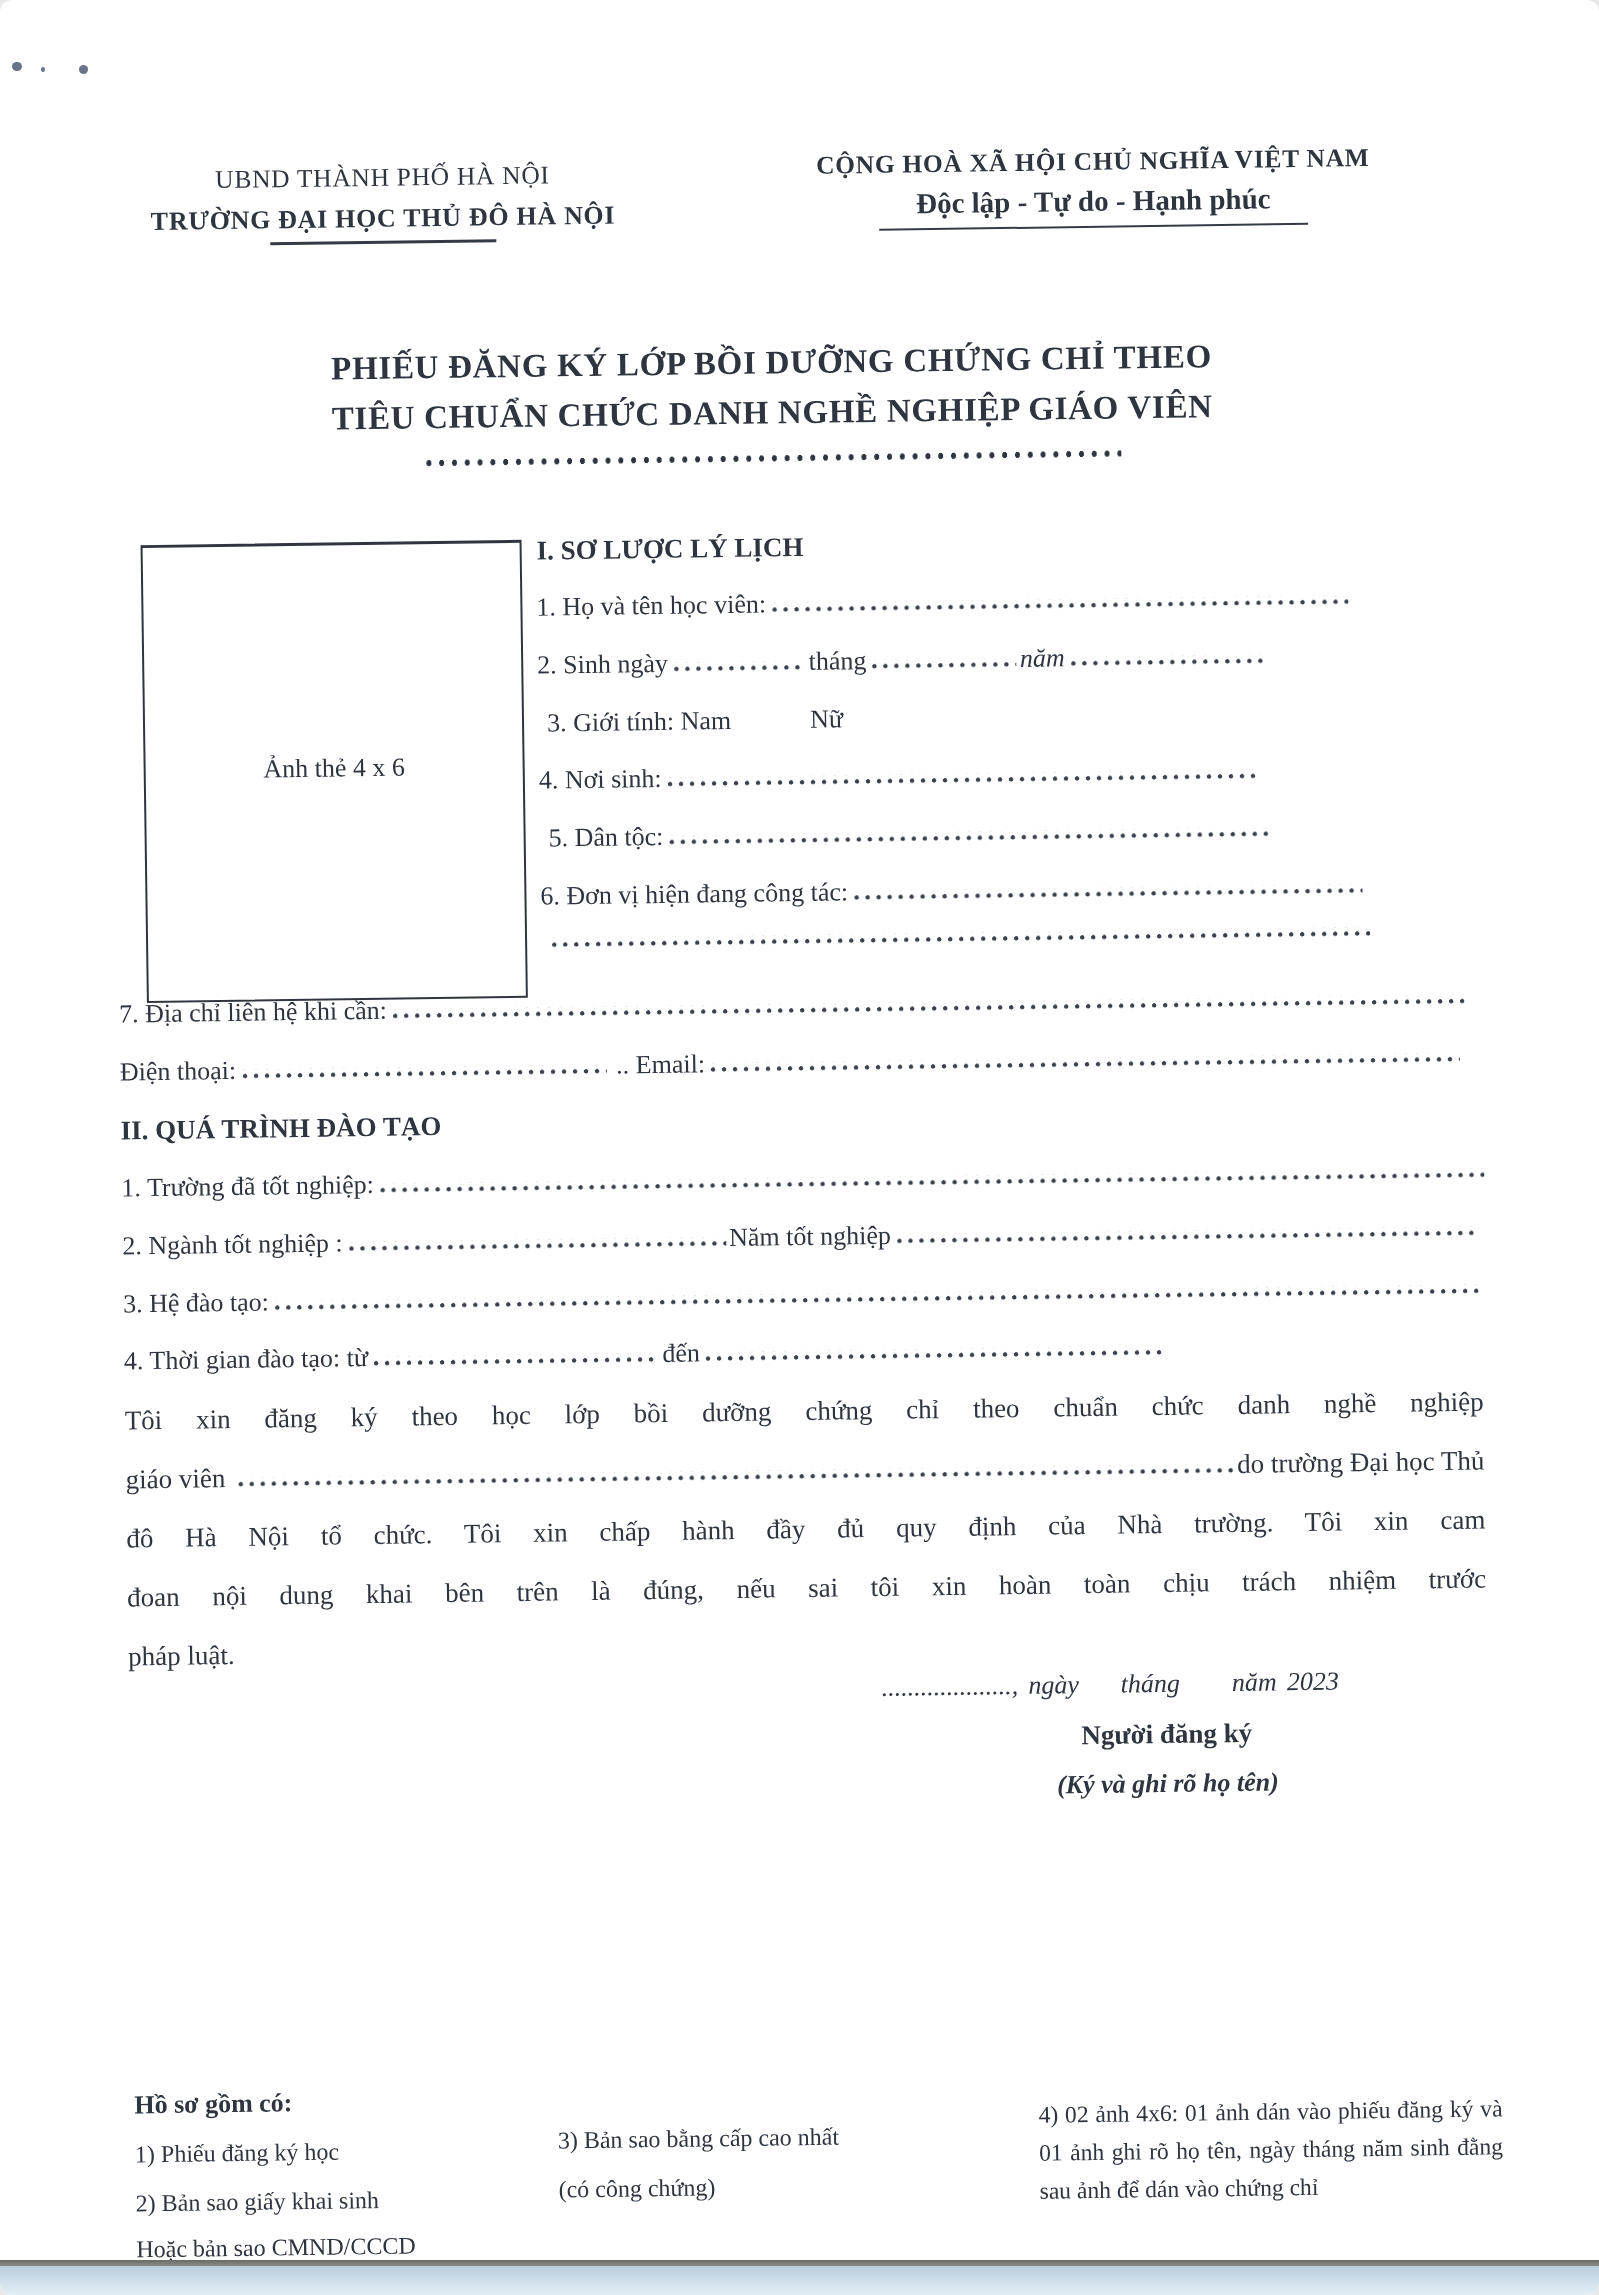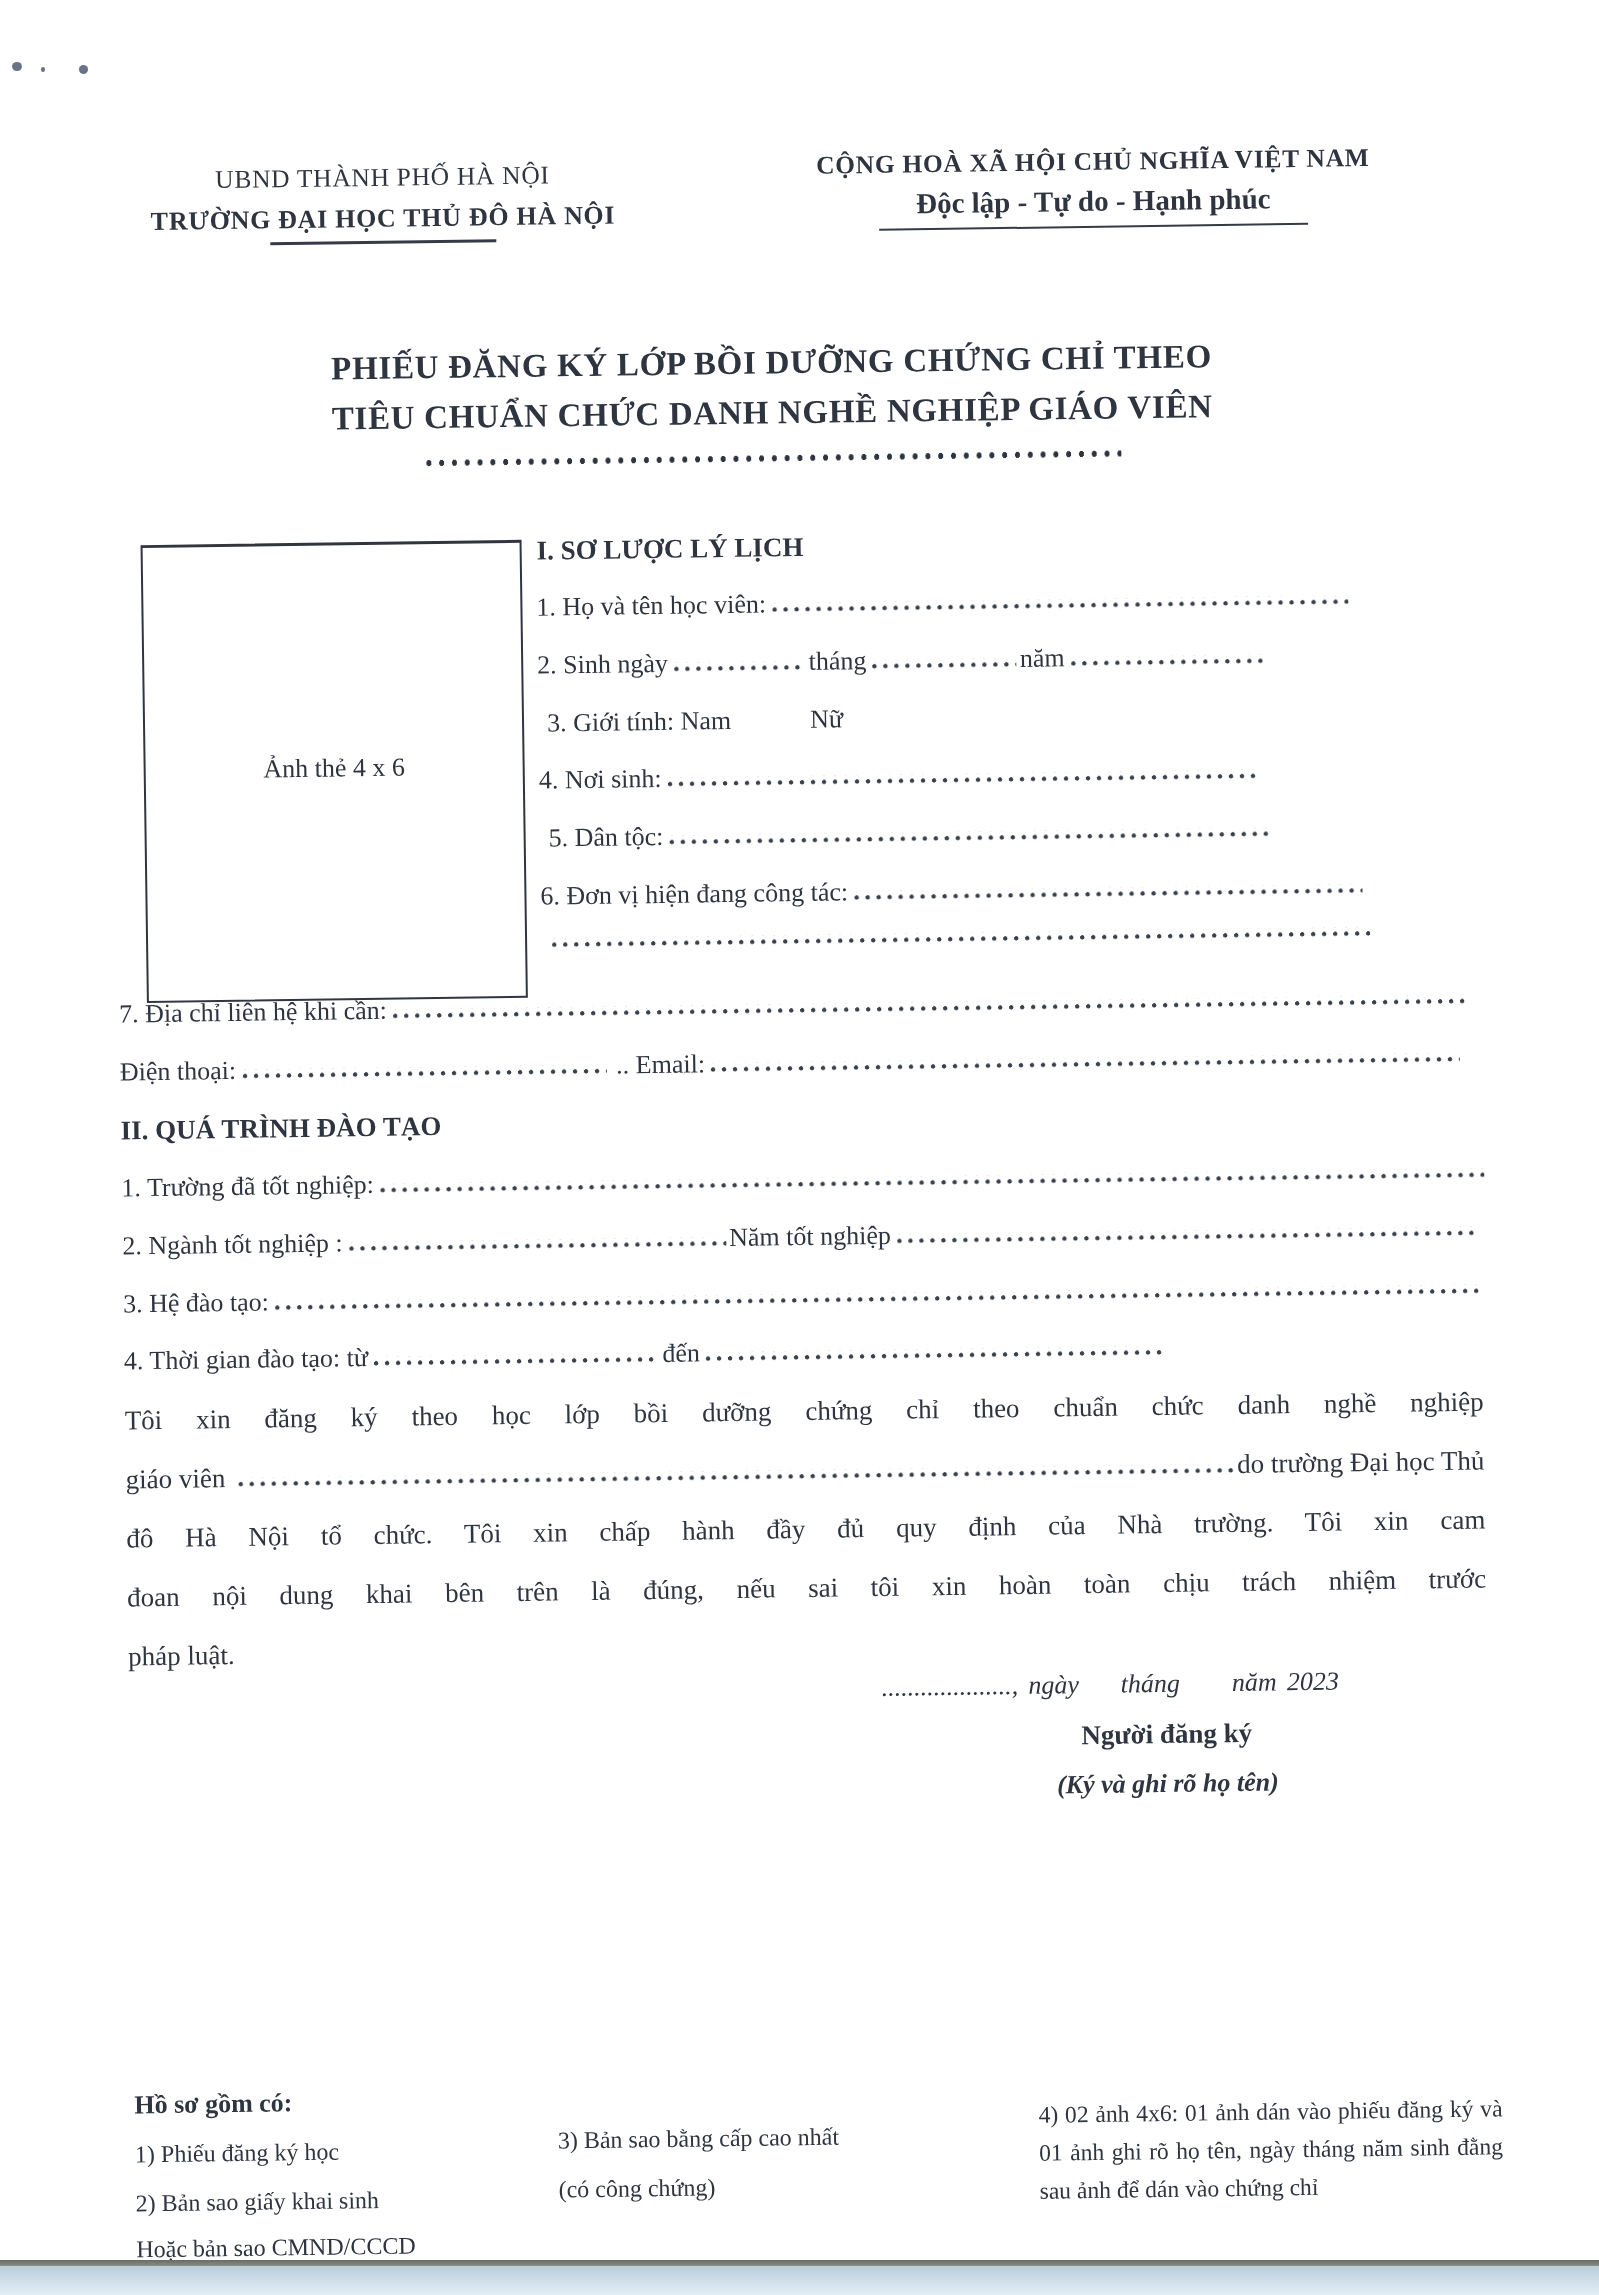--- a/index.html
+++ b/index.html
@@ -3,20 +3,21 @@
 <meta charset="utf-8">
 <style>
   html,body{margin:0;padding:0;background:#e8e8e8;}
   .page{
     position:relative;
     width:1599px;height:2295px;
     background:#ffffff;
     overflow:hidden;
     font-family:"Liberation Serif","DejaVu Serif",serif;
     color:#2f3540;
+    border-radius:12px;
   }
   .doc{
     position:absolute;inset:0;
     transform:rotate(-0.8deg);
     transform-origin:800px 1147px;
   }
   .abs{position:absolute;}
   .center{text-align:center;}
   .bold{font-weight:bold;}
   .italic{font-style:italic;}
@@ -90,21 +91,21 @@
       <div>TIÊU CHUẨN CHỨC DANH NGHỀ NGHIỆP GIÁO VIÊN</div>
     </div>
     <div class="abs title-dots" style="left:432px;top:451px;width:699px;"></div>
 
     <div class="abs photo-box" style="left:149px;top:536px;width:377px;height:453px;">
       <div class="photo-label">Ảnh thẻ 4 x 6</div>
     </div>
 
     <div class="sechead" style="left:545px;top:532px;">I. SƠ LƯỢC LÝ LỊCH</div>
     <div class="line" style="left:544px;top:589px;width:815px;"><span style="flex: 0 0 auto;">1. Họ và tên học viên:</span><span class="leader fill"></span></div>
-    <div class="line" style="left:544px;top:647px;width:734px;"><span style="flex: 0 0 auto;">2. Sinh ngày</span><span class="leader" style="width: 134px;"></span><span style="flex: 0 0 auto;">tháng</span><span class="leader" style="width: 147px;"></span><span style="flex: 0 0 auto;">năm</span><span class="leader fill"></span></div>
+    <div class="line" style="left:544px;top:647px;width:734px;"><span style="flex: 0 0 auto;">2. Sinh ngày</span><span class="leader" style="width: 134px;"></span><span style="flex: 0 0 auto;">tháng</span><span class="leader" style="width: 147px;"></span><span style="flex: 0 0 auto; font-style: italic;">năm</span><span class="leader fill"></span></div>
     <div class="line" style="left:553px;top:705px;"><span style="flex: 0 0 auto;">3. Giới tính: Nam</span><span class="spacer" style="width: 79px;"></span><span style="flex: 0 0 auto; text-align: center;">Nữ</span></div>
     <div class="line" style="left:544px;top:762px;width:724px;"><span style="flex: 0 0 auto;">4. Nơi sinh:</span><span class="leader fill"></span></div>
     <div class="line" style="left:553px;top:820px;width:724px;"><span style="flex: 0 0 auto;">5. Dân tộc:</span><span class="leader fill"></span></div>
     <div class="line" style="left:544px;top:878px;width:825px;"><span style="flex: 0 0 auto;">6. Đơn vị hiện đang công tác:</span><span class="leader fill"></span></div>
     <div class="line" style="left:549px;top:935px;width:827px;"><span class="leader fill"></span></div>
     <div class="line" style="left:121px;top:990px;width:1352px;"><span style="flex: 0 0 auto;">7. Địa chỉ liên hệ khi cần:</span><span class="leader fill"></span></div>
     <div class="line" style="left:121px;top:1048px;width:1343px;"><span style="flex: 0 0 auto;">Điện thoại:</span><span class="leader" style="width: 367px;"></span><span style="flex: 0 0 auto;"> .. Email:</span><span class="leader fill"></span></div>
 
     <div class="sechead" style="left:121px;top:1106px;">II. QUÁ TRÌNH ĐÀO TẠO</div>
     <div class="line" style="left:121px;top:1164px;width:1366px;"><span style="flex: 0 0 auto;">1. Trường đã tốt nghiệp:</span><span class="leader fill"></span></div>

